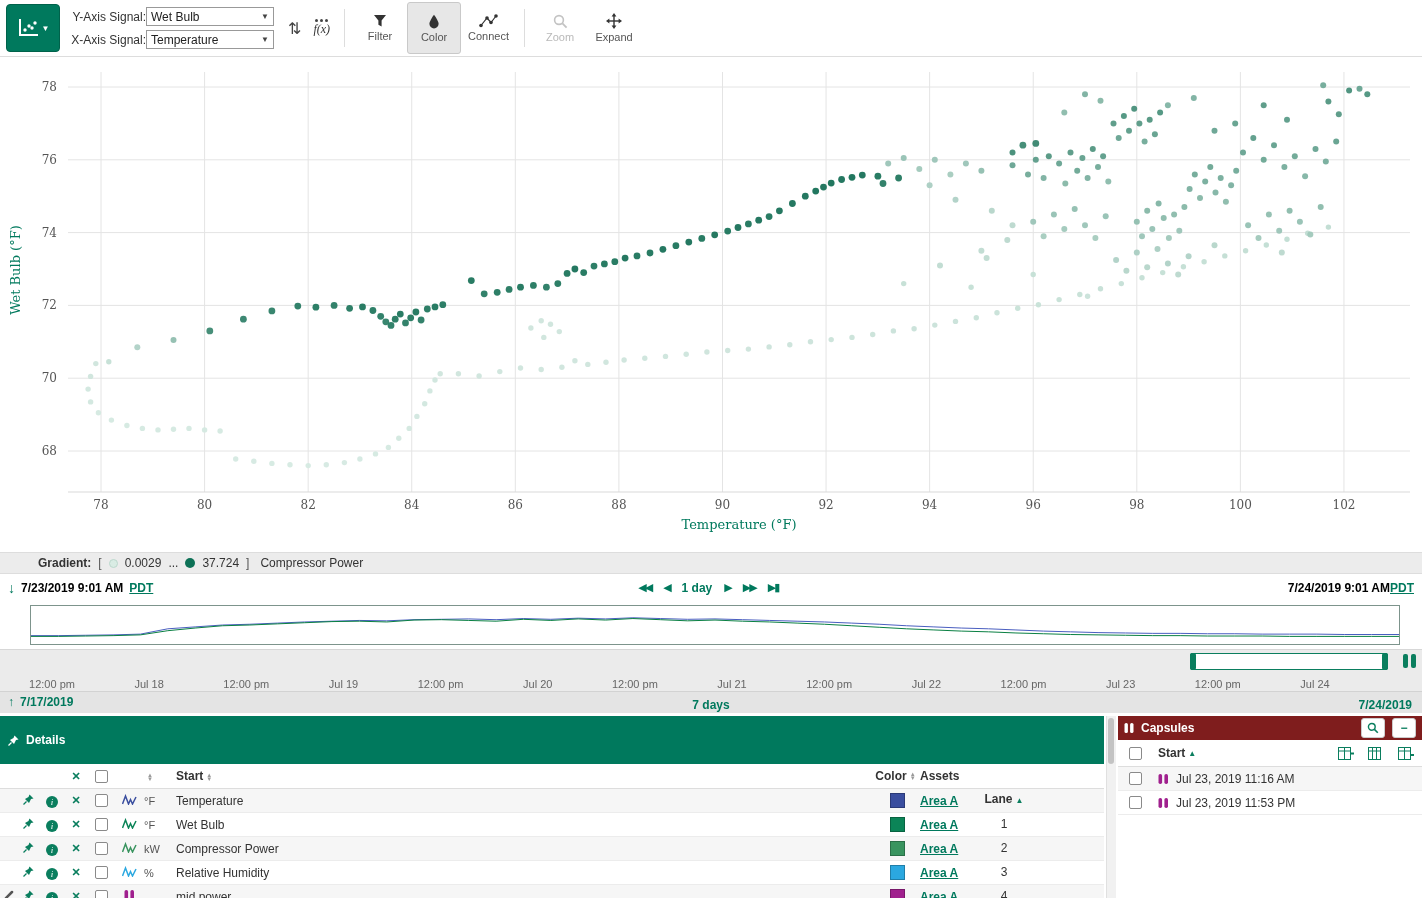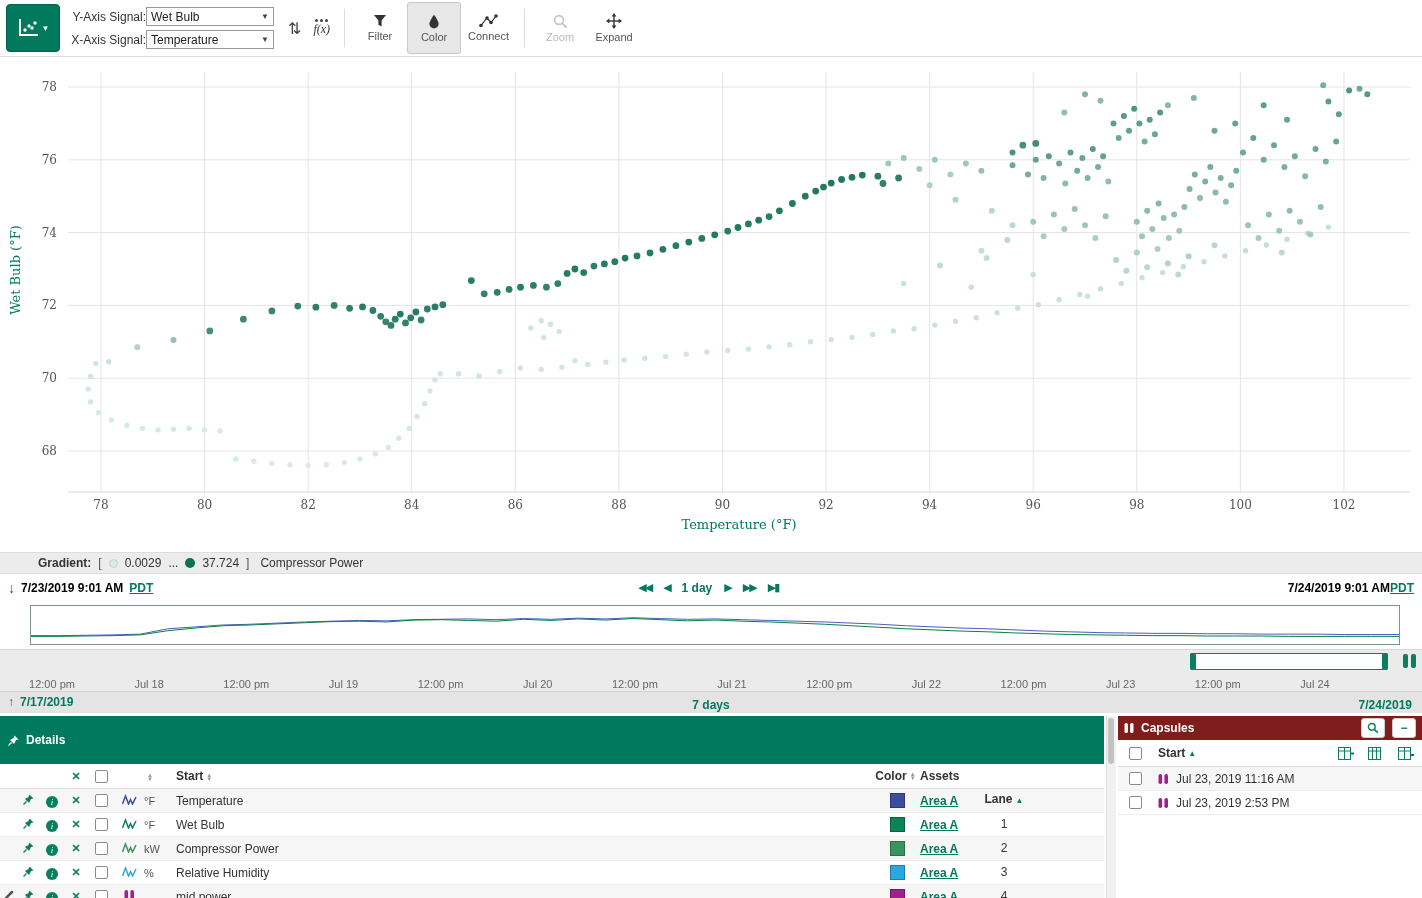--- a/index.html
+++ b/index.html
@@ -807,18 +807,18 @@
         <div class="cap-row">
           <span class="c-cb">
             <span class="cb"></span>
           </span>
           <span class="cap-icon">
             <svg width="11" height="12" viewBox="0 0 11 12">
               <rect x="0.5" y="1" width="3.6" height="10" rx="1.7" fill="#a0208e"></rect>
               <rect x="6.4" y="1" width="3.6" height="10" rx="1.7" fill="#a0208e"></rect>
             </svg>
           </span>
-          <span class="cap-start">Jul 23, 2019 2:53 PM</span>
+          <span class="cap-start">Jul 23, 2019 11:53 PM</span>
         </div>
       </div>
   </section>
 
 </div>
 
 </body></html>

